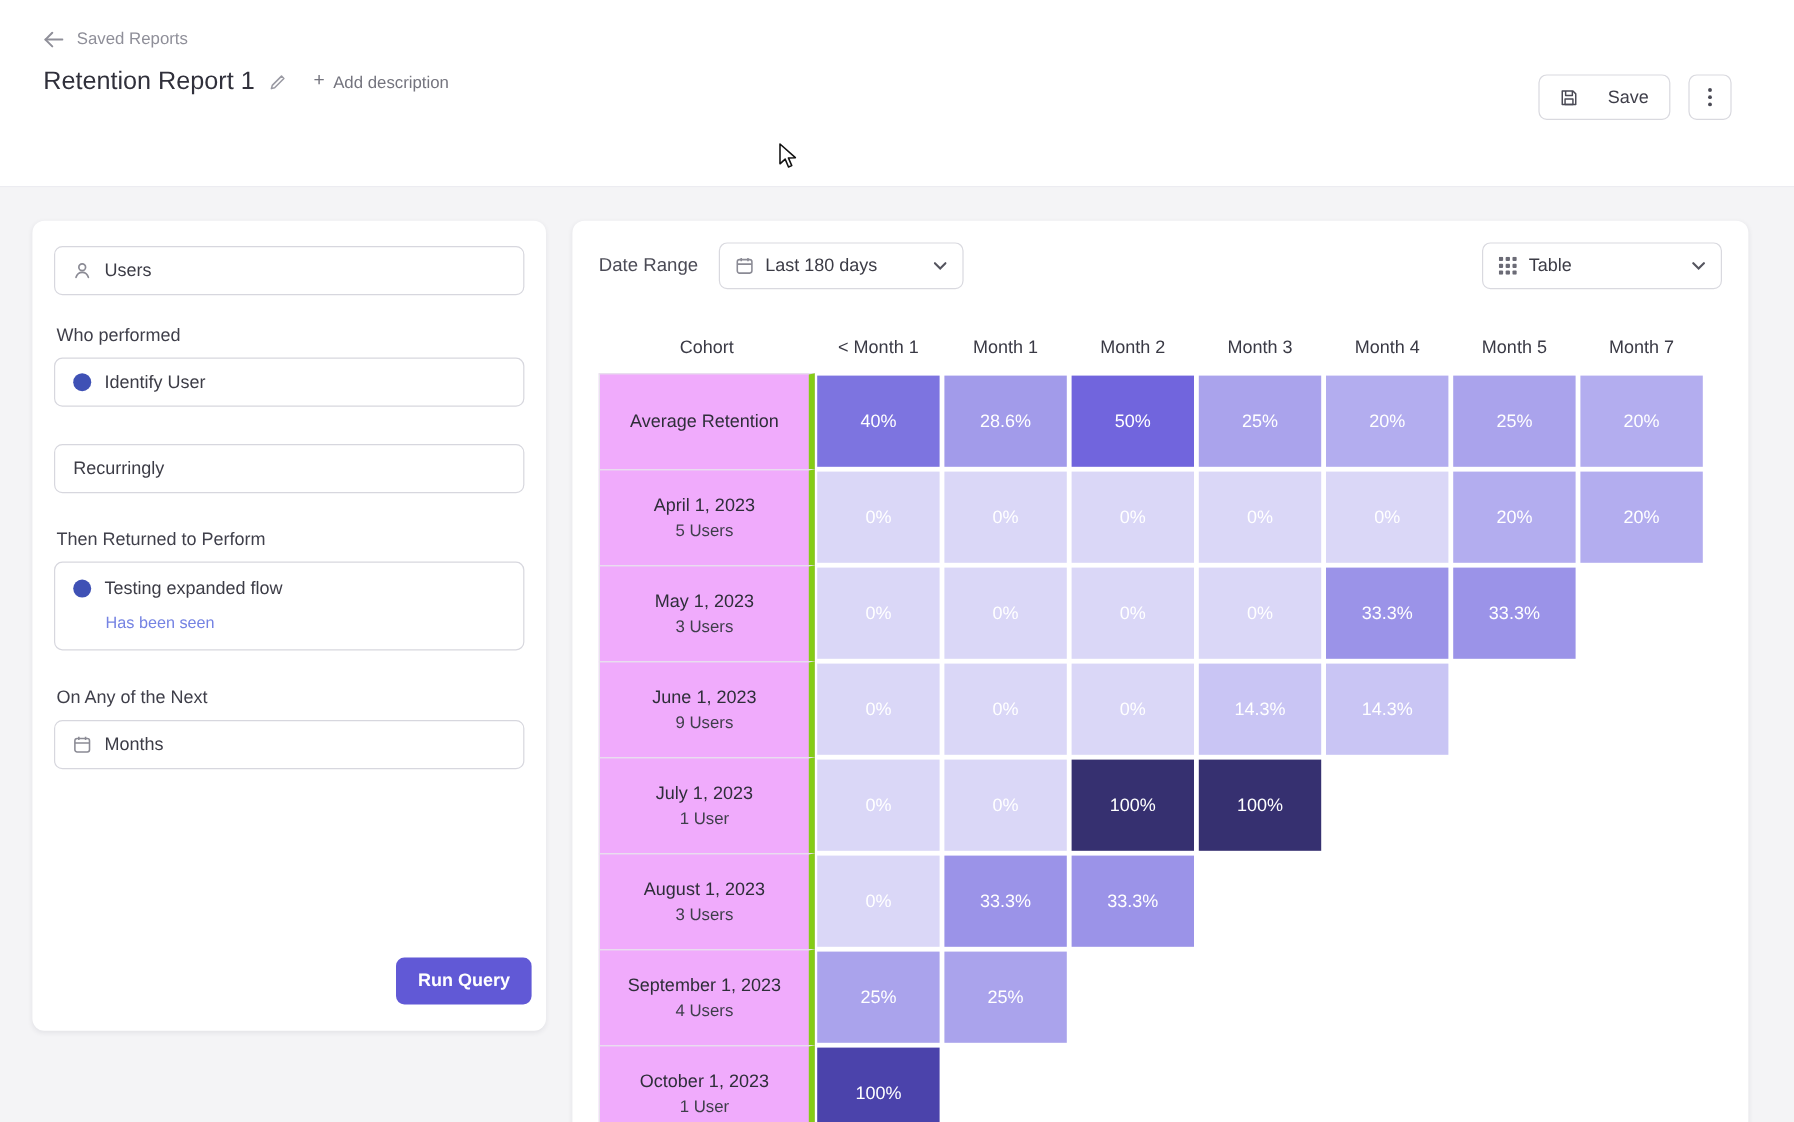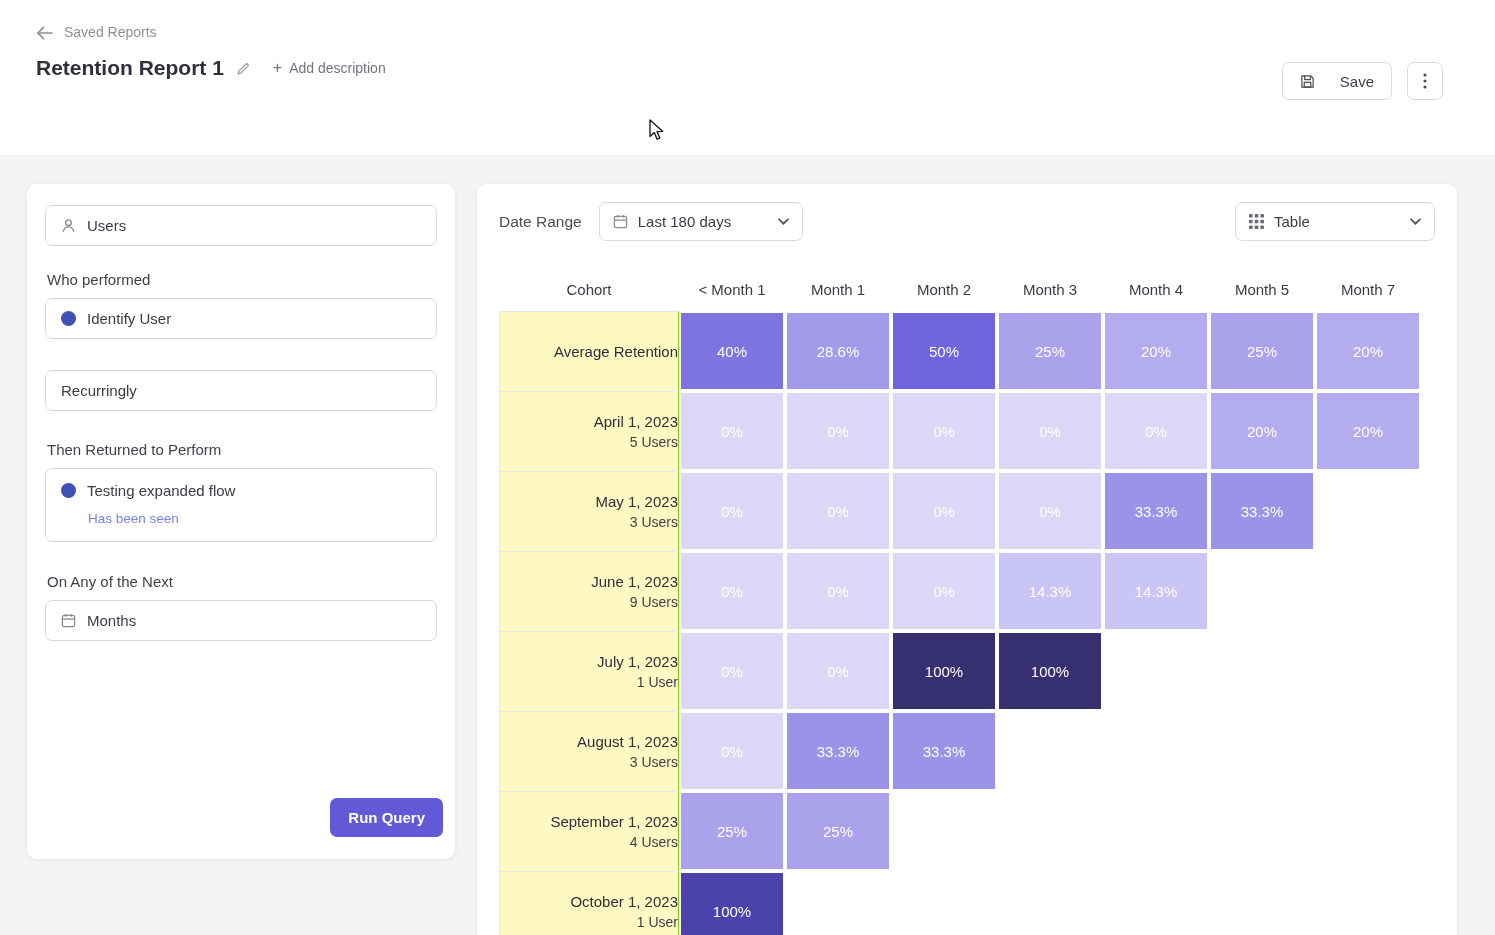--- a/index.html
+++ b/index.html
@@ -9,21 +9,21 @@
     background:#f4f4f6;
     color:#33333d;
     overflow:hidden;
     position:relative;
   }
 
   
   .app-header { background:#fff; height:156px; padding:20px 52px 0 36px; position:relative; border-bottom:1px solid #ececf1; }
   .back-row { display:flex; align-items:flex-end; gap:11px; color:#8f8f99; font-size:14px; height:20px; width:max-content; cursor:default; }
   .title-row { display:flex; align-items:center; margin-top:16px; }
-  .page-title { font-size:21px; font-weight:bold; color:#30303b; }
+  .page-title { font-size:21px; font-weight:normal; color:#30303b; }
   .pencil-btn { margin-left:12px; display:flex; align-items:center; }
   .add-desc { color:#74747e; font-size:14px; display:flex; gap:7px; align-items:center; margin-left:22px; }
   .plus-glyph { font-size:16px; color:#74747e; line-height:1; }
   .header-actions { position:absolute; right:52px; top:62px; display:flex; gap:15px; }
   .save-btn { display:flex; align-items:center; gap:25px; border:1px solid #d9d9df; border-radius:7px; background:#fff; padding:0 17px; height:38px; font-size:15px; color:#3e3e49; cursor:pointer; }
   .kebab-btn { width:36px; height:38px; border:1px solid #d9d9df; border-radius:7px; background:#fff; display:flex; align-items:center; justify-content:center; cursor:pointer; }
   .main-tabs { position:absolute; bottom:0; left:36px; display:flex; gap:37px; }
   .main-tab { padding-bottom:13px; font-size:16px; color:#94949f; cursor:pointer; }
   .main-tab.active { color:#5a50d2; font-weight:bold; border-bottom:3px solid #5a50d2; }
 
@@ -52,21 +52,21 @@
   .dropdown .chev { margin-left:auto; display:flex; }
   .dd-date { width:204px; }
   .dd-view { width:200px; margin-left:auto; }
 
   
   .ret-table { margin-top:26px; }
   .t-head, .trow { display:grid; grid-template-columns:180px repeat(7,106px); }
   .t-head { height:44px; align-items:center; }
   .th { text-align:center; font-size:15px; color:#3a3a45; }
   .trow { height:80px; }
-  .cohort-cell { border-top:1px solid #e6e6eb; border-left:1px solid #e6e6eb; border-right:1px solid #84cc16; display:flex; flex-direction:column; justify-content:center; align-items:flex-end; gap:4px; background:#fef9c3; }
+  .cohort-cell { border-top:1px solid #e6e6eb; border-left:1px solid #e6e6eb; border-right:5px solid #84cc16; display:flex; flex-direction:column; justify-content:center; align-items:center; gap:4px; background:#f0abfc; }
   .trow:last-child .cohort-cell { border-bottom:1px solid #e6e6eb; }
   .cohort-name { font-size:15px; color:#2e2e39; }
   .cohort-size { font-size:14px; color:#3e3e4a; }
   .cell-slot { padding:2px; }
   .tile { height:100%; display:flex; align-items:center; justify-content:center; color:#fff; font-size:15px; cursor:pointer; }
 
   
   .fake-cursor { position:absolute; left:648px; top:119px; pointer-events:none; z-index:99; }
 </style>
 </head>

